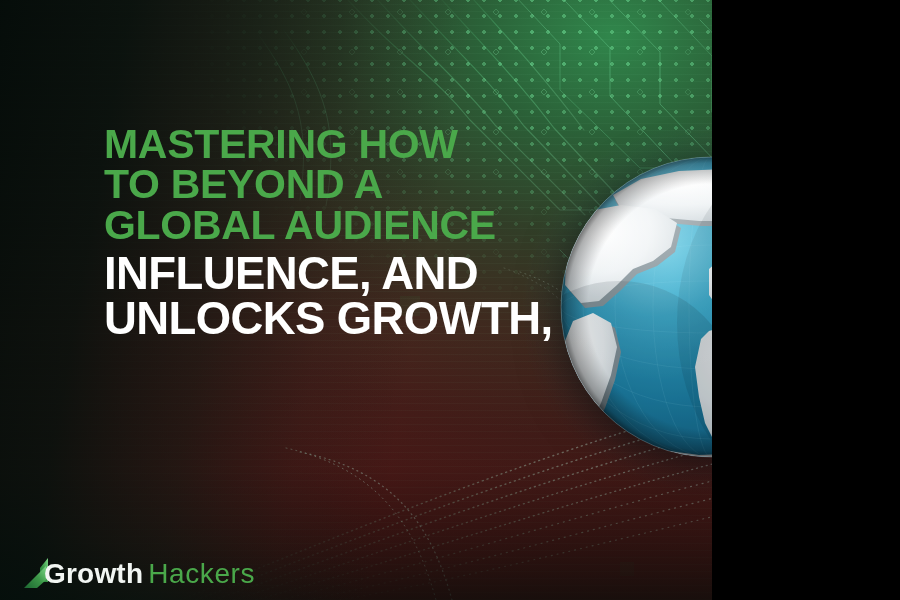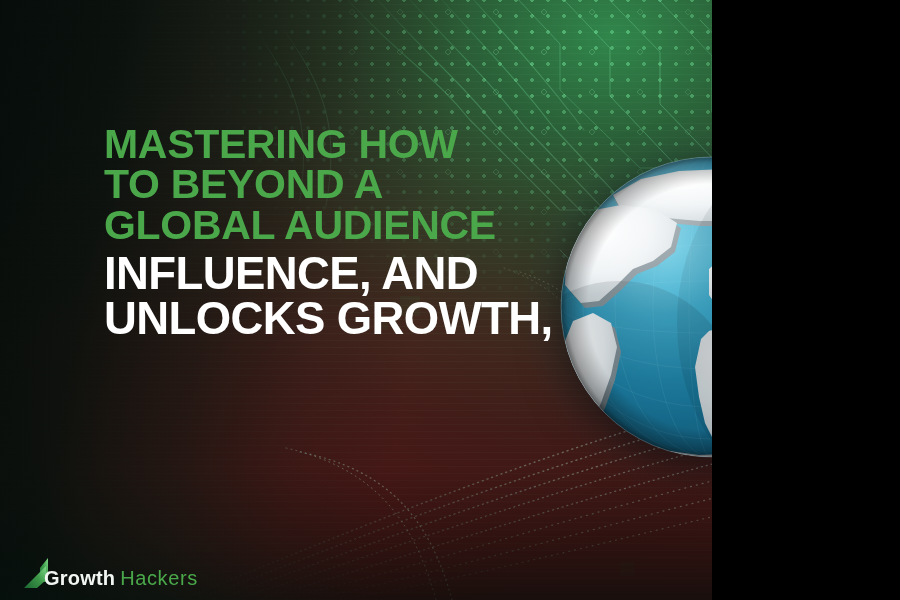--- a/index.html
+++ b/index.html
@@ -170,21 +170,21 @@
     height: 40px;
   }
   .logo-mark {
     width: 26px;
     height: 34px;
     margin-right: 1px;
     position: relative;
     top: 2px;
   }
   .logo-text {
-    font-size: 20px;
+    font-size: 28px;
     font-weight: 700;
     letter-spacing: 0.2px;
     line-height: 1;
     position: relative;
     left: -7px;
     bottom: 2px;
     white-space: nowrap;
   }
   .logo-growth { color: #f2f6f3; }
   .logo-hackers {

